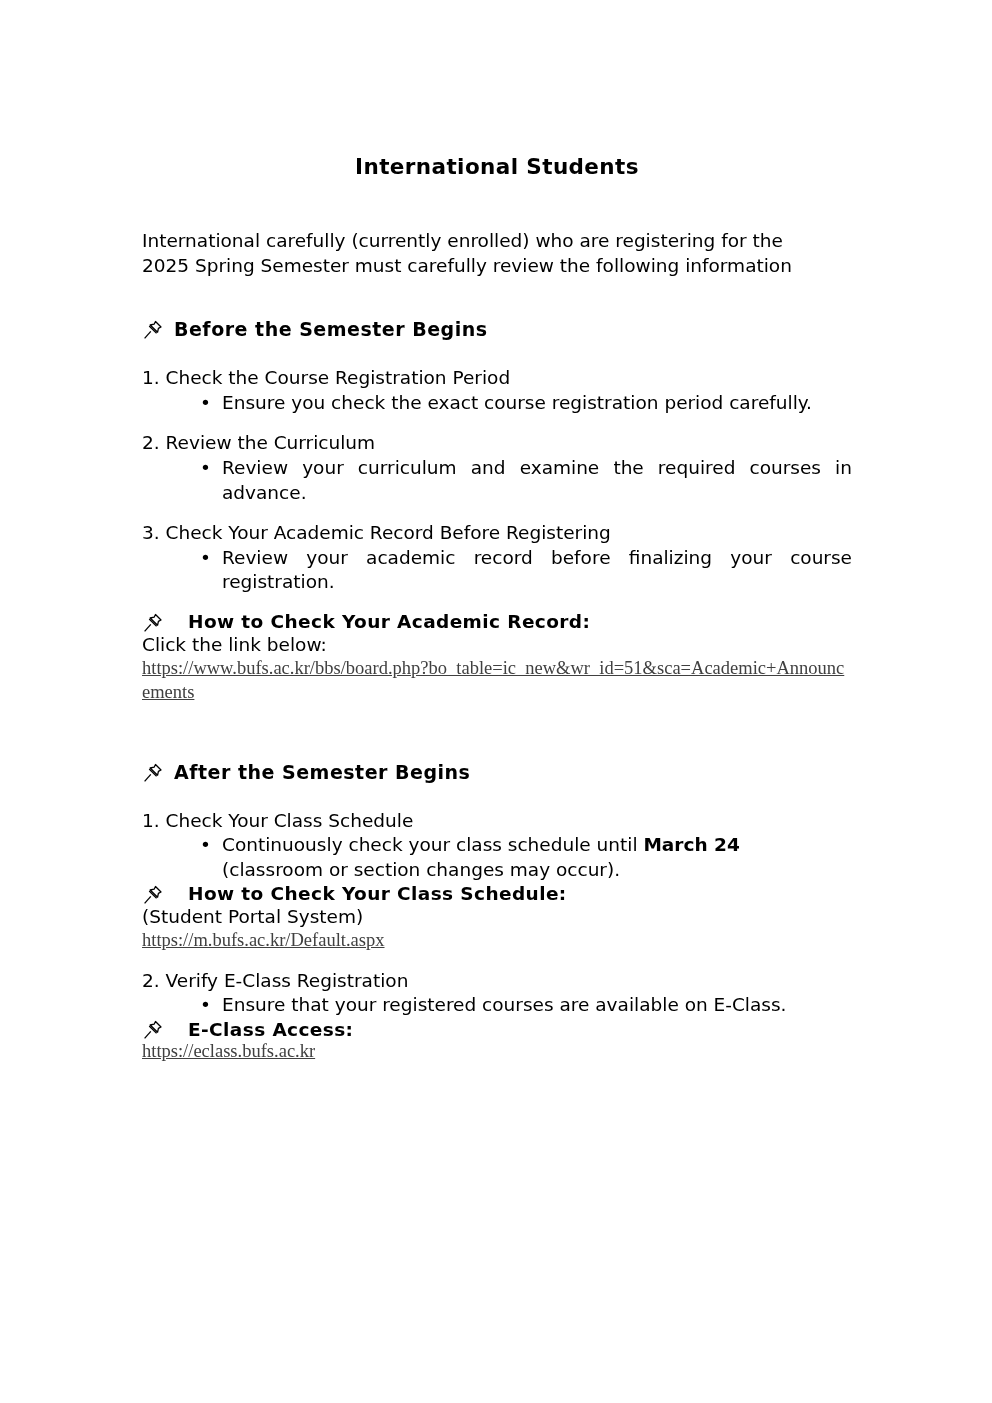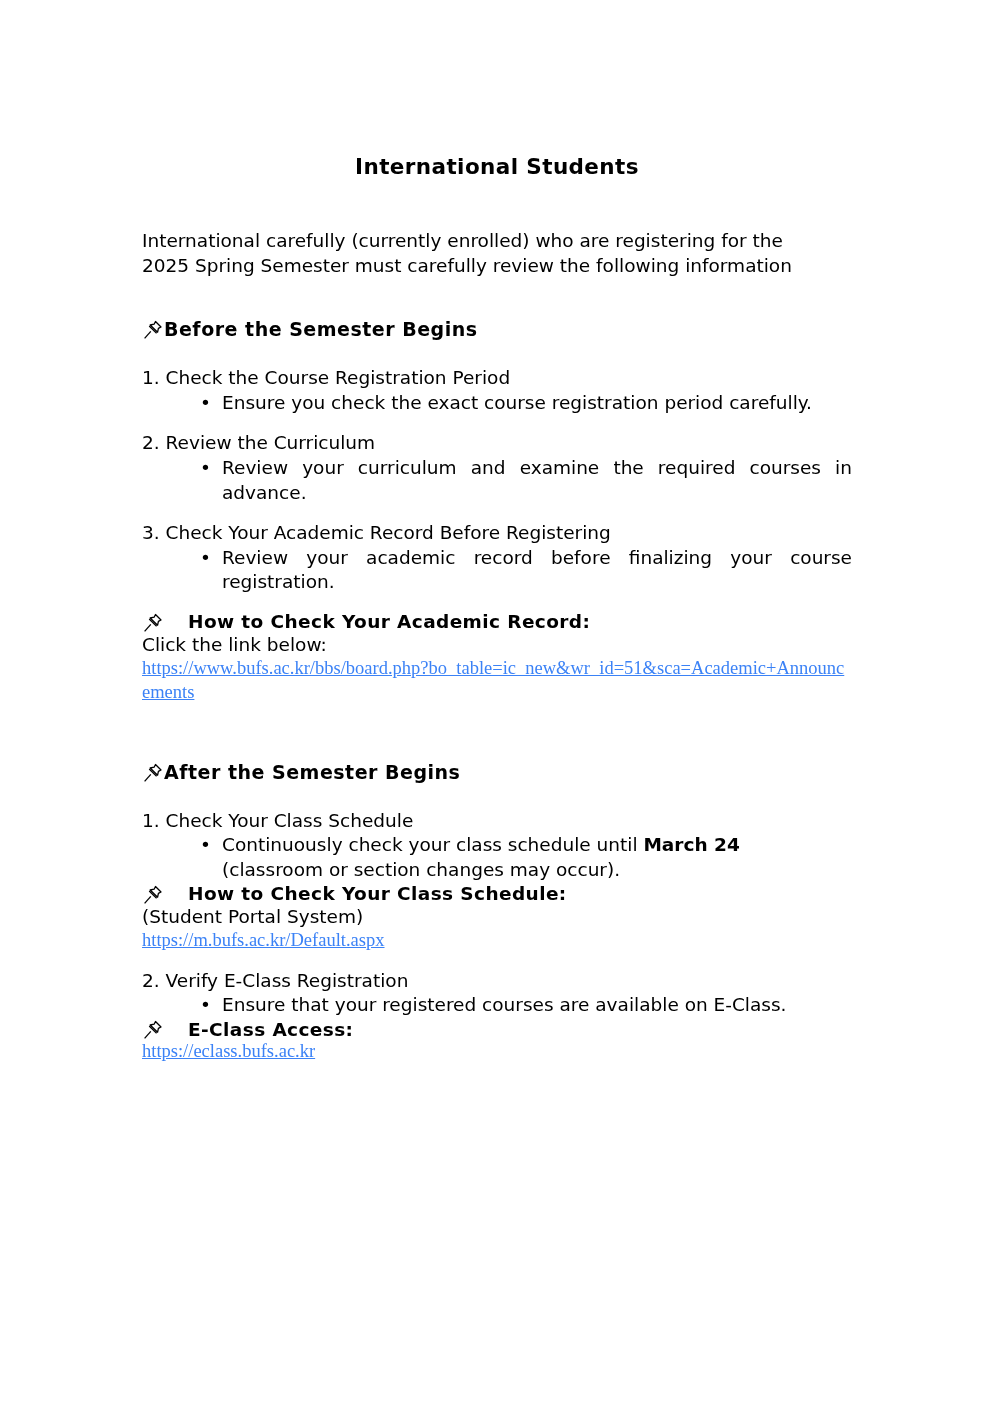--- a/index.html
+++ b/index.html
@@ -54,20 +54,21 @@
   }
   .intro .ln {
     display: block;
     text-align: justify;
   }
 
   
   .section-head {
     display: flex;
     align-items: center;
+    gap: 10px;
     font-weight: bold;
     font-size: 19px;
     letter-spacing: 0.5px;
   }
   .pin {
     display: inline-block;
     width: 22px;
     height: 22px;
     flex: 0 0 22px;
     position: relative;
@@ -109,21 +110,21 @@
     gap: 24px;
     font-weight: bold;
     font-size: 18.5px;
     letter-spacing: 0.4px;
   }
   .plain {
     font-size: 18.5px;
     line-height: 1.33;
   }
   .link {
-    color: #3b82f6;
+    color: #404040;
     text-decoration: underline;
     font-family: "Liberation Serif", serif;
     font-size: 18.5px;
     line-height: 1.28;
     word-break: break-all;
     display: block;
   }
   .gap-s  { height: 16px; }
   .gap-m  { height: 26px; }
   .gap-l  { height: 40px; }

